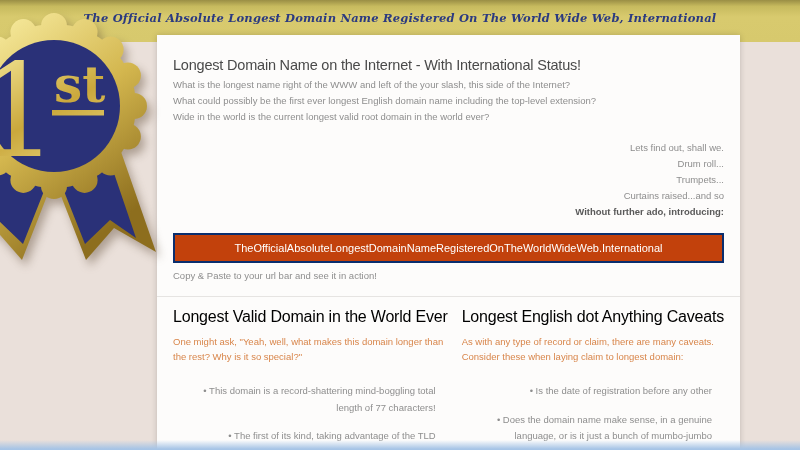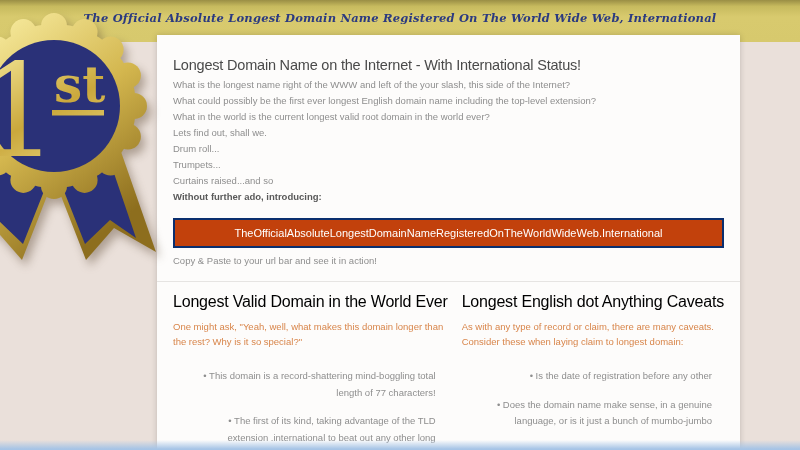--- a/index.html
+++ b/index.html
@@ -30,21 +30,21 @@
     background:#fdfcfb;box-shadow:0 0 6px rgba(0,0,0,.18);
     padding:0 16px;box-sizing:border-box;overflow:hidden;z-index:2;
   }
   h1{
     margin:22px 0 0;font-size:14.5px;font-weight:400;color:#4a4a4a;
     letter-spacing:-.2px;white-space:nowrap;
   }
   .para{color:#8e8e8e;font-size:9.5px;line-height:16px;}
   .para .line{white-space:nowrap;}
   .intro{margin-top:4px;}
-  .buildup{}
+  .buildup{margin-top:15px;text-align:right;}
   .announce{font-weight:bold;color:#595959;}
   .domain-bar{
     margin-top:13px;height:30px;box-sizing:border-box;
     border:2px solid #0a2e6e;background:#c2410c;
     color:#ffffff;font-size:11px;line-height:26px;text-align:center;
     white-space:nowrap;overflow:hidden;cursor:pointer;
   }
   .hint{margin-top:5px;color:#8e8e8e;font-size:9.5px;line-height:16px;}
   hr.divider{border:none;border-top:1px solid #e6e4e2;margin:12px -16px 0;}
   .cols{display:grid;grid-template-columns:1fr 1fr;column-gap:14px;padding-top:11px;}
@@ -108,21 +108,21 @@
   <text x="88" y="96" font-family="DejaVu Serif, serif" font-size="50" font-weight="bold" fill="url(#gT)">st</text>
   <rect x="86" y="104" width="52" height="5.5" fill="url(#gT)"></rect>
 </svg>
 
 <div class="card">
   <h1>Longest Domain Name on the Internet - With International Status!</h1>
 
   <div class="para intro">
     <div class="line">What is the longest name right of the WWW and left of the your slash, this side of the Internet?</div>
     <div class="line">What could possibly be the first ever longest English domain name including the top-level extension?</div>
-    <div class="line">What in the world is the current longest valid root domain in the world ever?</div>
+    <div class="line">Wide in the world is the current longest valid root domain in the world ever?</div>
   </div>
 
   <div class="para buildup">
     <div class="line">Lets find out, shall we.</div>
     <div class="line">Drum roll...</div>
     <div class="line">Trumpets...</div>
     <div class="line">Curtains raised...and so</div>
     <div class="line announce">Without further ado, introducing:</div>
   </div>
 

